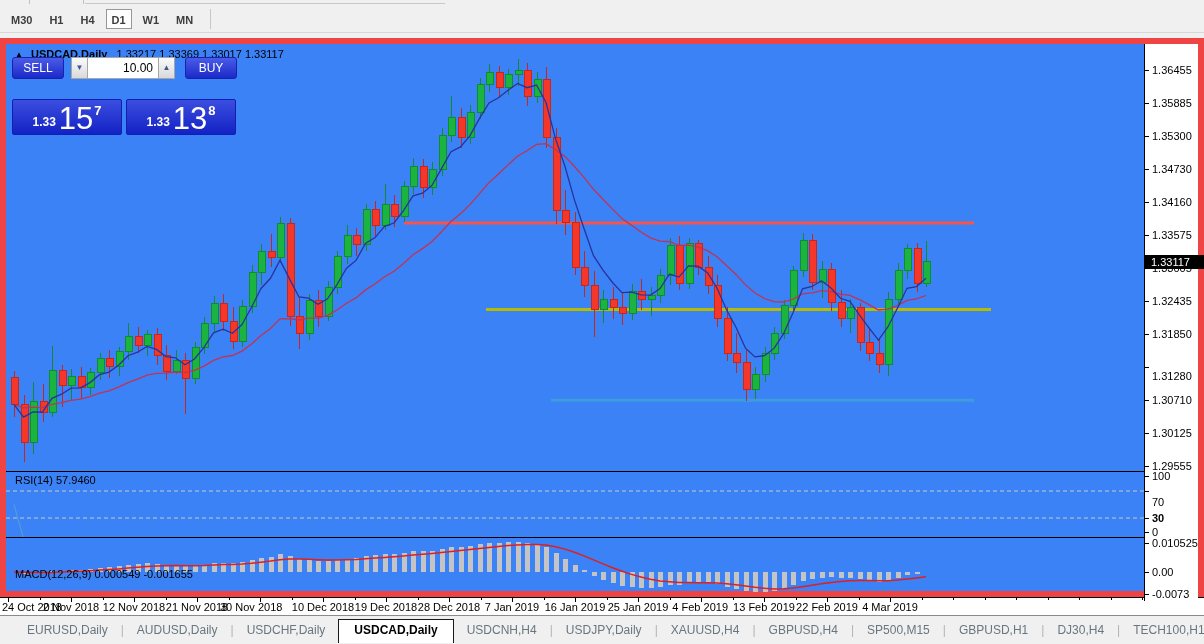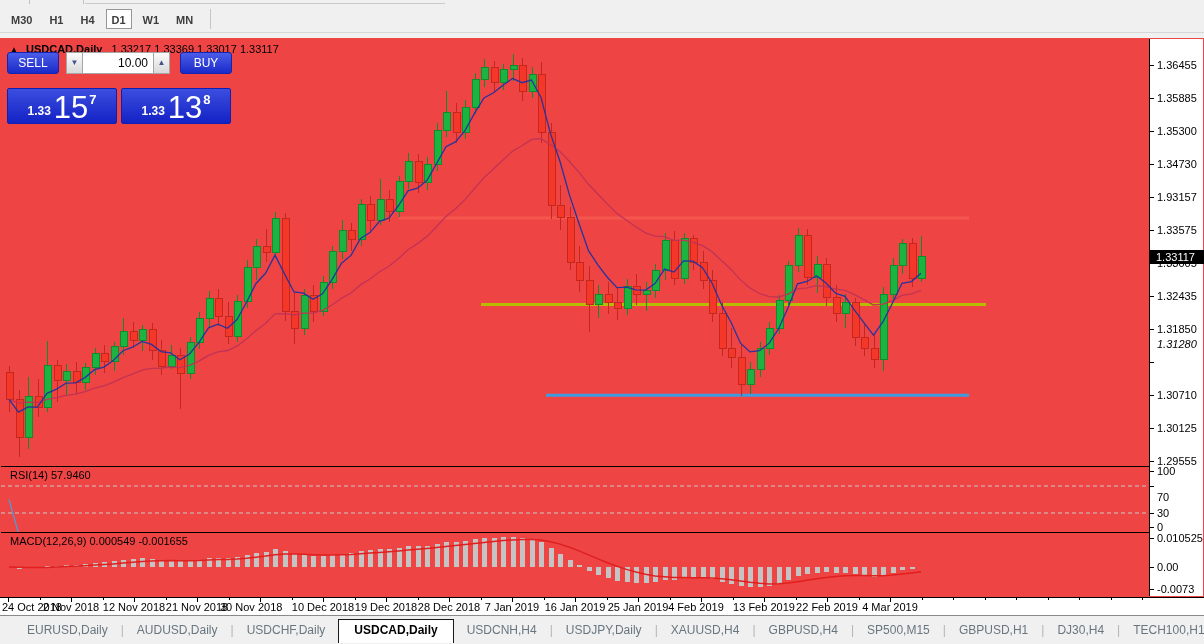--- a/index.html
+++ b/index.html
@@ -10,22 +10,22 @@
   .top-strip .frag-h{position:absolute;left:85px;top:3px;width:360px;height:1px;background:#c9c9c9}
   .top-strip .frag-v{position:absolute;top:0;width:1px;height:4px;background:#c0c0c0}
   
   .tf-toolbar{position:absolute;top:5px;left:0;width:1204px;height:28px;background:#f0f0f0;
               border-bottom:1px solid #d6d6d6;display:flex;align-items:center;padding-left:5px;box-sizing:border-box}
   .tf-btn{min-width:26px;padding:0 5px;height:20px;line-height:20px;text-align:center;
           font-size:11px;font-weight:bold;color:#3d3d3d;margin-right:5px;border:1px solid transparent;box-sizing:border-box}
   .tf-btn.active{background:#fdfdfd;border:1px solid #979797}
   .tf-sep{width:1px;height:20px;background:#c6c6c6;margin-left:6px}
   
-  .chart-window{position:absolute;top:38px;left:0;width:1204px;height:559px;background:#ef4444;
-                border:1px solid #ef4444;box-sizing:border-box}
+  .chart-window{position:absolute;top:38px;left:0;width:1204px;height:559px;background:#3b82f6;
+                border:6px solid #ef4444;box-sizing:border-box}
   .chart-window svg{position:absolute;left:0}
   .splitter{position:absolute;left:0;width:1149px;height:1px;background:#000}
   .chart-title{position:absolute;left:9px;top:4px;font-size:11px;white-space:nowrap;z-index:5}
   .chart-title .tri{font-size:8px;margin-right:5px;vertical-align:1px}
   .chart-title .ttl{font-weight:bold}
   
   .price-axis{position:absolute;top:0;right:0;width:53px;height:557px;background:#fff;
               border-left:1px solid #000;font-size:11px;z-index:4}
   .ax-lab{position:absolute;left:7px;white-space:nowrap;transform:translateY(-50%)}
   .ax-tick{position:absolute;left:0;width:4px;height:1px;background:#000}
@@ -34,21 +34,21 @@
   
   .trade-widget{position:absolute;left:6px;top:13px;z-index:6}
   .tw-row1{display:flex;height:22px;align-items:stretch}
   .btn-trade{width:52px;color:#fff;font-size:12px;text-align:center;line-height:21px;
              background:linear-gradient(#4a5ce8,#1b2ac8);border:1px solid #1424ae;border-radius:3px;box-sizing:border-box}
   .spin{width:17px;background:linear-gradient(#fbfbfb,#d9d9d9);border:1px solid #a6a6a6;
         font-size:8px;color:#44538e;text-align:center;line-height:20px;box-sizing:border-box}
   .vol{width:70px;border:1px solid #a6a6a6;border-left:none;border-right:none;text-align:right;
        font-size:12px;padding:0 5px;box-sizing:border-box;font-family:"Liberation Sans",sans-serif;outline:none}
   .gap6{width:7px}.gap9{width:10px}
-  .tw-row2{display:flex;margin-top:14px}
+  .tw-row2{display:flex;margin-top:20px}
   .price-panel{width:110px;height:36px;border:1px solid #0f1fb0;border-radius:2px;color:#fff;
                background:linear-gradient(#3c4ee0,#1322c4);display:flex;align-items:flex-end;
                justify-content:center;padding-bottom:1px;box-sizing:border-box}
   .price-panel+.price-panel{margin-left:4px}
   .pp-prefix{font-size:12px;font-weight:bold;margin:0 3px 4px 0}
   .pp-big{font-size:31px;line-height:29px}
   .pp-sup{font-size:13px;font-weight:bold;margin:0 0 15px 1px}
   
   .ind-label{position:absolute;left:9px;font-size:11px;white-space:nowrap;z-index:5}
   
@@ -432,58 +432,58 @@
           <span class="pp-big">13</span>
           <span class="pp-sup">8</span>
         </div>
       </div>
     </div>
 
     <div class="ind-label" style="top:430px">
       <span>RSI(14)</span>
       <span>57.9460</span>
     </div>
-    <div class="ind-label" style="top:496px">
+    <div class="ind-label" style="top:524px">
       <span>MACD(12,26,9)</span>
       <span>0.000549 -0.001655</span>
     </div>
 
     <div class="price-axis" id="axisCol">
         <div class="ax-tick" style="top: 26px;"></div>
         <div class="ax-lab" style="top: 26px;">1.36455</div>
         <div class="ax-tick" style="top: 58.7123px;"></div>
         <div class="ax-lab" style="top: 58.7123px;">1.35885</div>
         <div class="ax-tick" style="top: 92.2854px;"></div>
         <div class="ax-lab" style="top: 92.2854px;">1.35300</div>
         <div class="ax-tick" style="top: 124.998px;"></div>
         <div class="ax-lab" style="top: 124.998px;">1.34730</div>
         <div class="ax-tick" style="top: 157.71px;"></div>
-        <div class="ax-lab" style="top: 157.71px;">1.93157</div>
+        <div class="ax-lab" style="top: 157.71px;">1.34160</div>
         <div class="ax-tick" style="top: 191.283px;"></div>
         <div class="ax-lab" style="top: 191.283px;">1.33575</div>
         <div class="ax-tick" style="top: 223.995px;"></div>
         <div class="ax-lab" style="top: 223.995px;">1.33005</div>
         <div class="ax-tick" style="top: 256.708px;"></div>
         <div class="ax-lab" style="top: 256.708px;">1.32435</div>
         <div class="ax-tick" style="top: 290.281px;"></div>
         <div class="ax-lab" style="top: 290.281px;">1.31850</div>
         <div class="ax-tick" style="top: 322.993px;"></div>
-        <div class="ax-lab" style="top: 305px; font-style: italic;">1.31280</div>
+        <div class="ax-lab" style="top: 332px;">1.31280</div>
         <div class="ax-tick" style="top: 355.706px;"></div>
         <div class="ax-lab" style="top: 355.706px;">1.30710</div>
         <div class="ax-tick" style="top: 389.279px;"></div>
         <div class="ax-lab" style="top: 389.279px;">1.30125</div>
         <div class="ax-tick" style="top: 421.991px;"></div>
         <div class="ax-lab" style="top: 421.991px;">1.29555</div>
         <div class="ax-tick" style="top: 432px;"></div>
         <div class="ax-lab" style="top: 432px;">100</div>
         <div class="ax-tick" style="top: 447px;"></div>
         <div class="ax-lab" style="top: 458px;">70</div>
         <div class="ax-tick" style="top: 474px;"></div>
-        <div class="ax-lab" style="top: 474px;">30</div>
+        <div class="ax-lab" style="top: 474px; font-weight: bold;">30</div>
         <div class="ax-tick" style="top: 488px;"></div>
         <div class="ax-lab" style="top: 488px;">0</div>
         <div class="ax-tick" style="top: 499px;"></div>
         <div class="ax-lab" style="top: 499px;">0.010525</div>
         <div class="ax-tick" style="top: 528px;"></div>
         <div class="ax-lab" style="top: 528px;">0.00</div>
         <div class="ax-tick" style="top: 549.9px;"></div>
         <div class="ax-lab" style="top: 549.9px;">-0.0073</div>
         <div class="cur-box" style="top: 210.568px;">1.33117</div>
       </div>
@@ -543,21 +543,21 @@
       <div class="date-lab" style="left: 346px; width: 80px; text-align: center;">19 Dec 2018</div>
       <div class="d-tick" style="left: 449px; height: 4px;"></div>
       <div class="date-lab" style="left: 409px; width: 80px; text-align: center;">28 Dec 2018</div>
       <div class="d-tick" style="left: 512px; height: 4px;"></div>
       <div class="date-lab" style="left: 472px; width: 80px; text-align: center;">7 Jan 2019</div>
       <div class="d-tick" style="left: 575px; height: 4px;"></div>
       <div class="date-lab" style="left: 535px; width: 80px; text-align: center;">16 Jan 2019</div>
       <div class="d-tick" style="left: 638px; height: 4px;"></div>
       <div class="date-lab" style="left: 598px; width: 80px; text-align: center;">25 Jan 2019</div>
       <div class="d-tick" style="left: 701px; height: 4px;"></div>
-      <div class="date-lab" style="left: 668px; width: 56px; text-align: center;">4 Feb 2019</div>
+      <div class="date-lab" style="left: 648px; width: 80px; text-align: right;">4 Feb 2019</div>
       <div class="d-tick" style="left: 764px; height: 4px;"></div>
       <div class="date-lab" style="left: 724px; width: 80px; text-align: center;">13 Feb 2019</div>
       <div class="d-tick" style="left: 827px; height: 4px;"></div>
       <div class="date-lab" style="left: 787px; width: 80px; text-align: center;">22 Feb 2019</div>
       <div class="d-tick" style="left: 890px; height: 4px;"></div>
       <div class="date-lab" style="left: 850px; width: 80px; text-align: center;">4 Mar 2019</div>
     </div>
 
   <div class="tab-bar" id="tabBar">
       <div class="tab">EURUSD,Daily</div>

